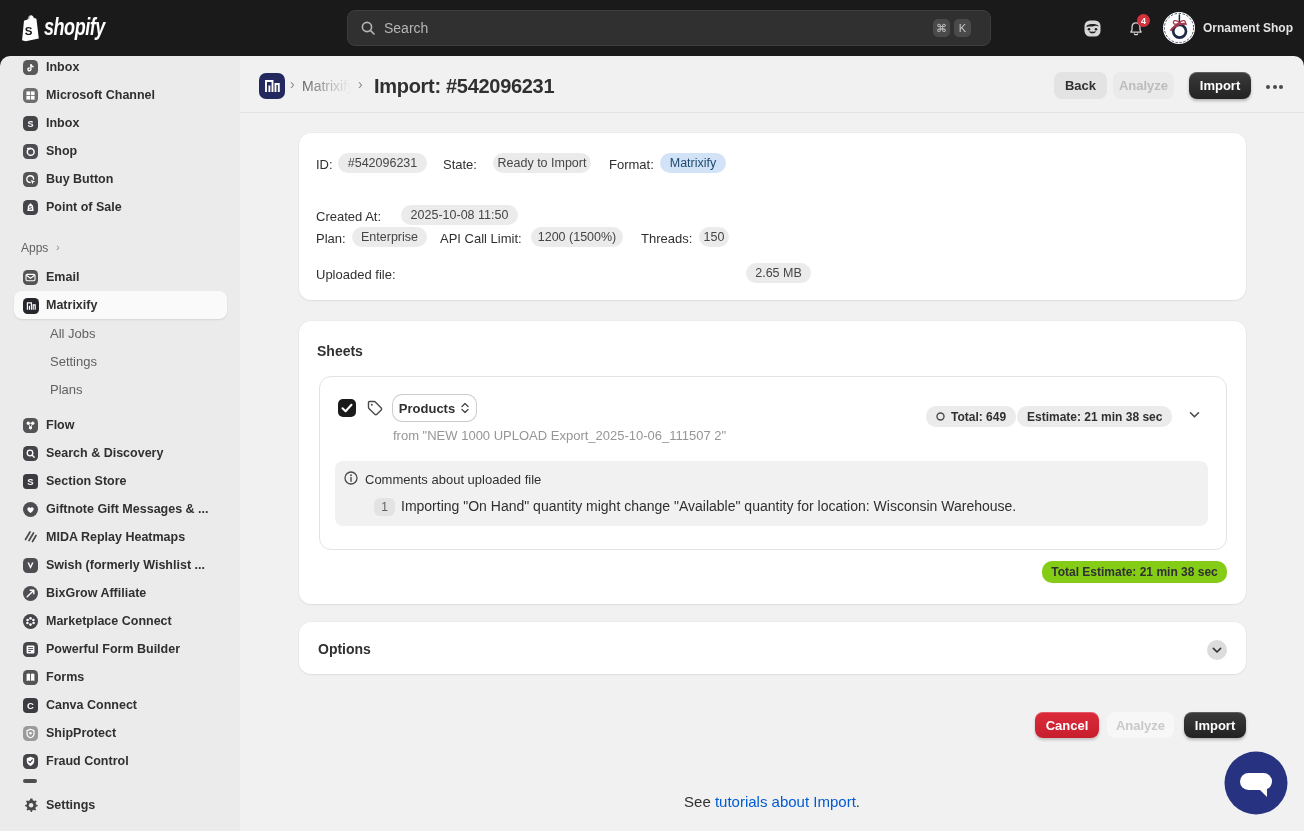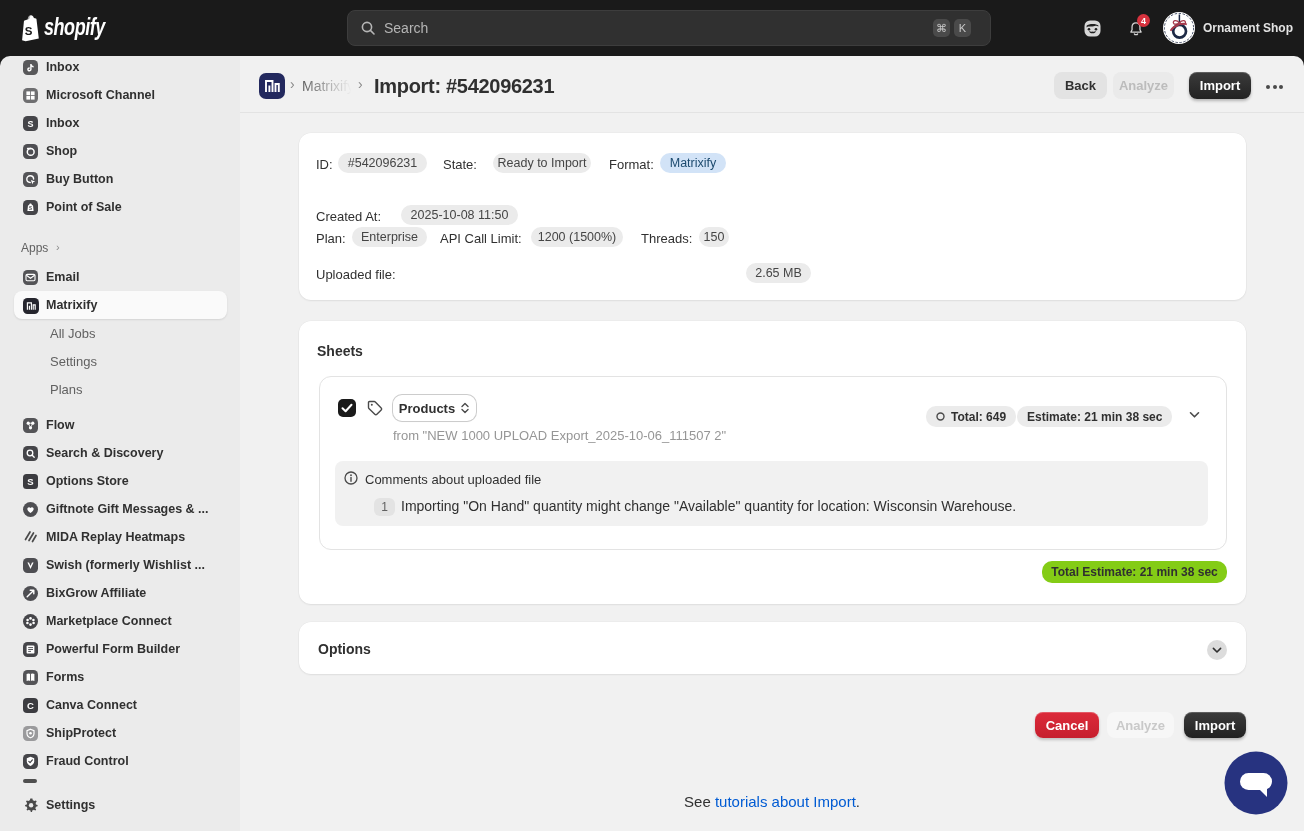--- a/index.html
+++ b/index.html
@@ -194,21 +194,21 @@
             <circle cx="7" cy="7" r="2.8" fill="none" stroke="#fff" stroke-width="1.3"></circle>
             <path d="M9.2 9.2 L11.2 11.2" stroke="#fff" stroke-width="1.3" stroke-linecap="round"></path>
           </svg></span>
         <span class="slabel" style="">Search &amp; Discovery</span>
       </div>
       <div class="srow" style="top:411px;">
         <span style="position:absolute;left:23px;top:6.5px;"><svg width="15" height="15" viewBox="0 0 15 15">
             <rect width="15" height="15" rx="3.5" fill="#3c3c40"></rect>
             <text x="7.5" y="11" font-size="9.5" font-weight="bold" fill="#fff" text-anchor="middle" font-family="Liberation Sans">S</text>
           </svg></span>
-        <span class="slabel" style="">Options Store</span>
+        <span class="slabel" style="">Section Store</span>
       </div>
       <div class="srow" style="top:439px;">
         <span style="position:absolute;left:23px;top:6.5px;"><svg width="15" height="15" viewBox="0 0 15 15">
             <circle cx="7.5" cy="7.5" r="7.5" fill="#4e4e52"></circle>
             <path d="M7.5 11 C5 9.2 3.8 7.6 4.6 6 C5.2 4.9 6.8 4.9 7.5 6 C8.2 4.9 9.8 4.9 10.4 6 C11.2 7.6 10 9.2 7.5 11 Z" fill="#fff"></path>
           </svg></span>
         <span class="slabel" style="">Giftnote Gift Messages &amp; ...</span>
       </div>
       <div class="srow" style="top:467px;">
         <span style="position:absolute;left:23px;top:6px;"><svg width="15" height="15" viewBox="0 0 15 15">

